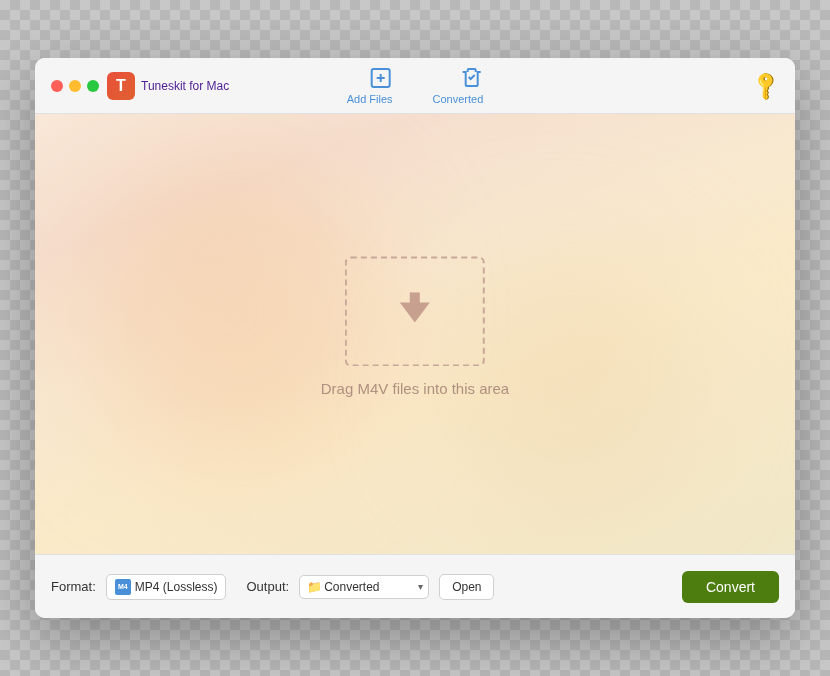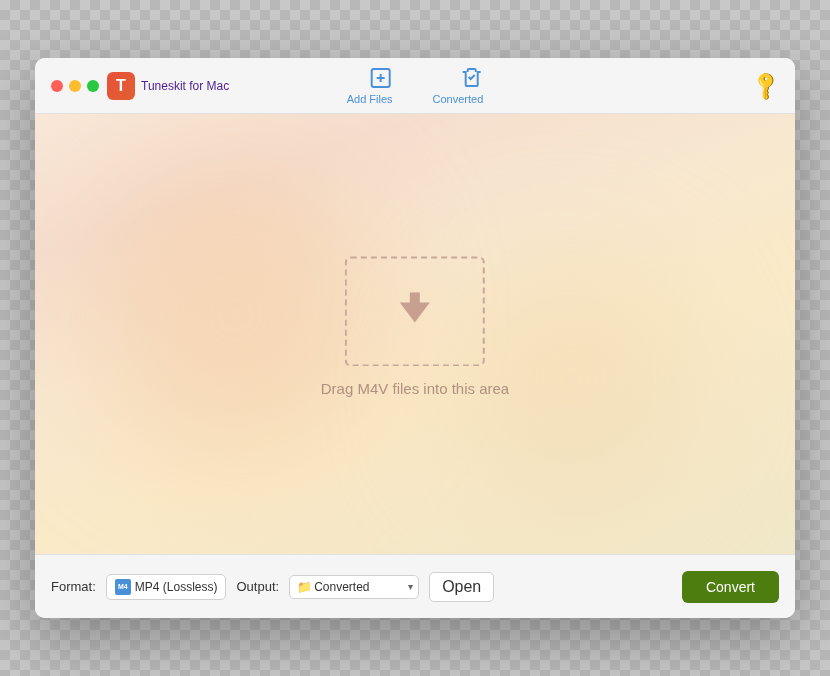--- a/index.html
+++ b/index.html
@@ -221,20 +221,21 @@
       align-items: center;
       justify-content: center;
       color: white;
       font-size: 7px;
       font-weight: bold;
     }
 
     .output-label {
       font-size: 13px;
       color: #333;
+      margin-left: 10px;
     }
 
     .output-select-wrapper {
       position: relative;
       display: flex;
       align-items: center;
     }
 
     .output-select {
       appearance: none;
@@ -265,21 +266,21 @@
       pointer-events: none;
       font-size: 10px;
       color: #666;
     }
 
     .open-btn {
       background: #fff;
       border: 1px solid #d0d0d0;
       border-radius: 5px;
       padding: 5px 12px;
-      font-size: 16px;
+      font-size: 12px;
       color: #333;
       cursor: pointer;
     }
 
     .convert-btn {
       margin-left: auto;
       background: #4d7c0f;
       color: white;
       border: none;
       border-radius: 6px;

